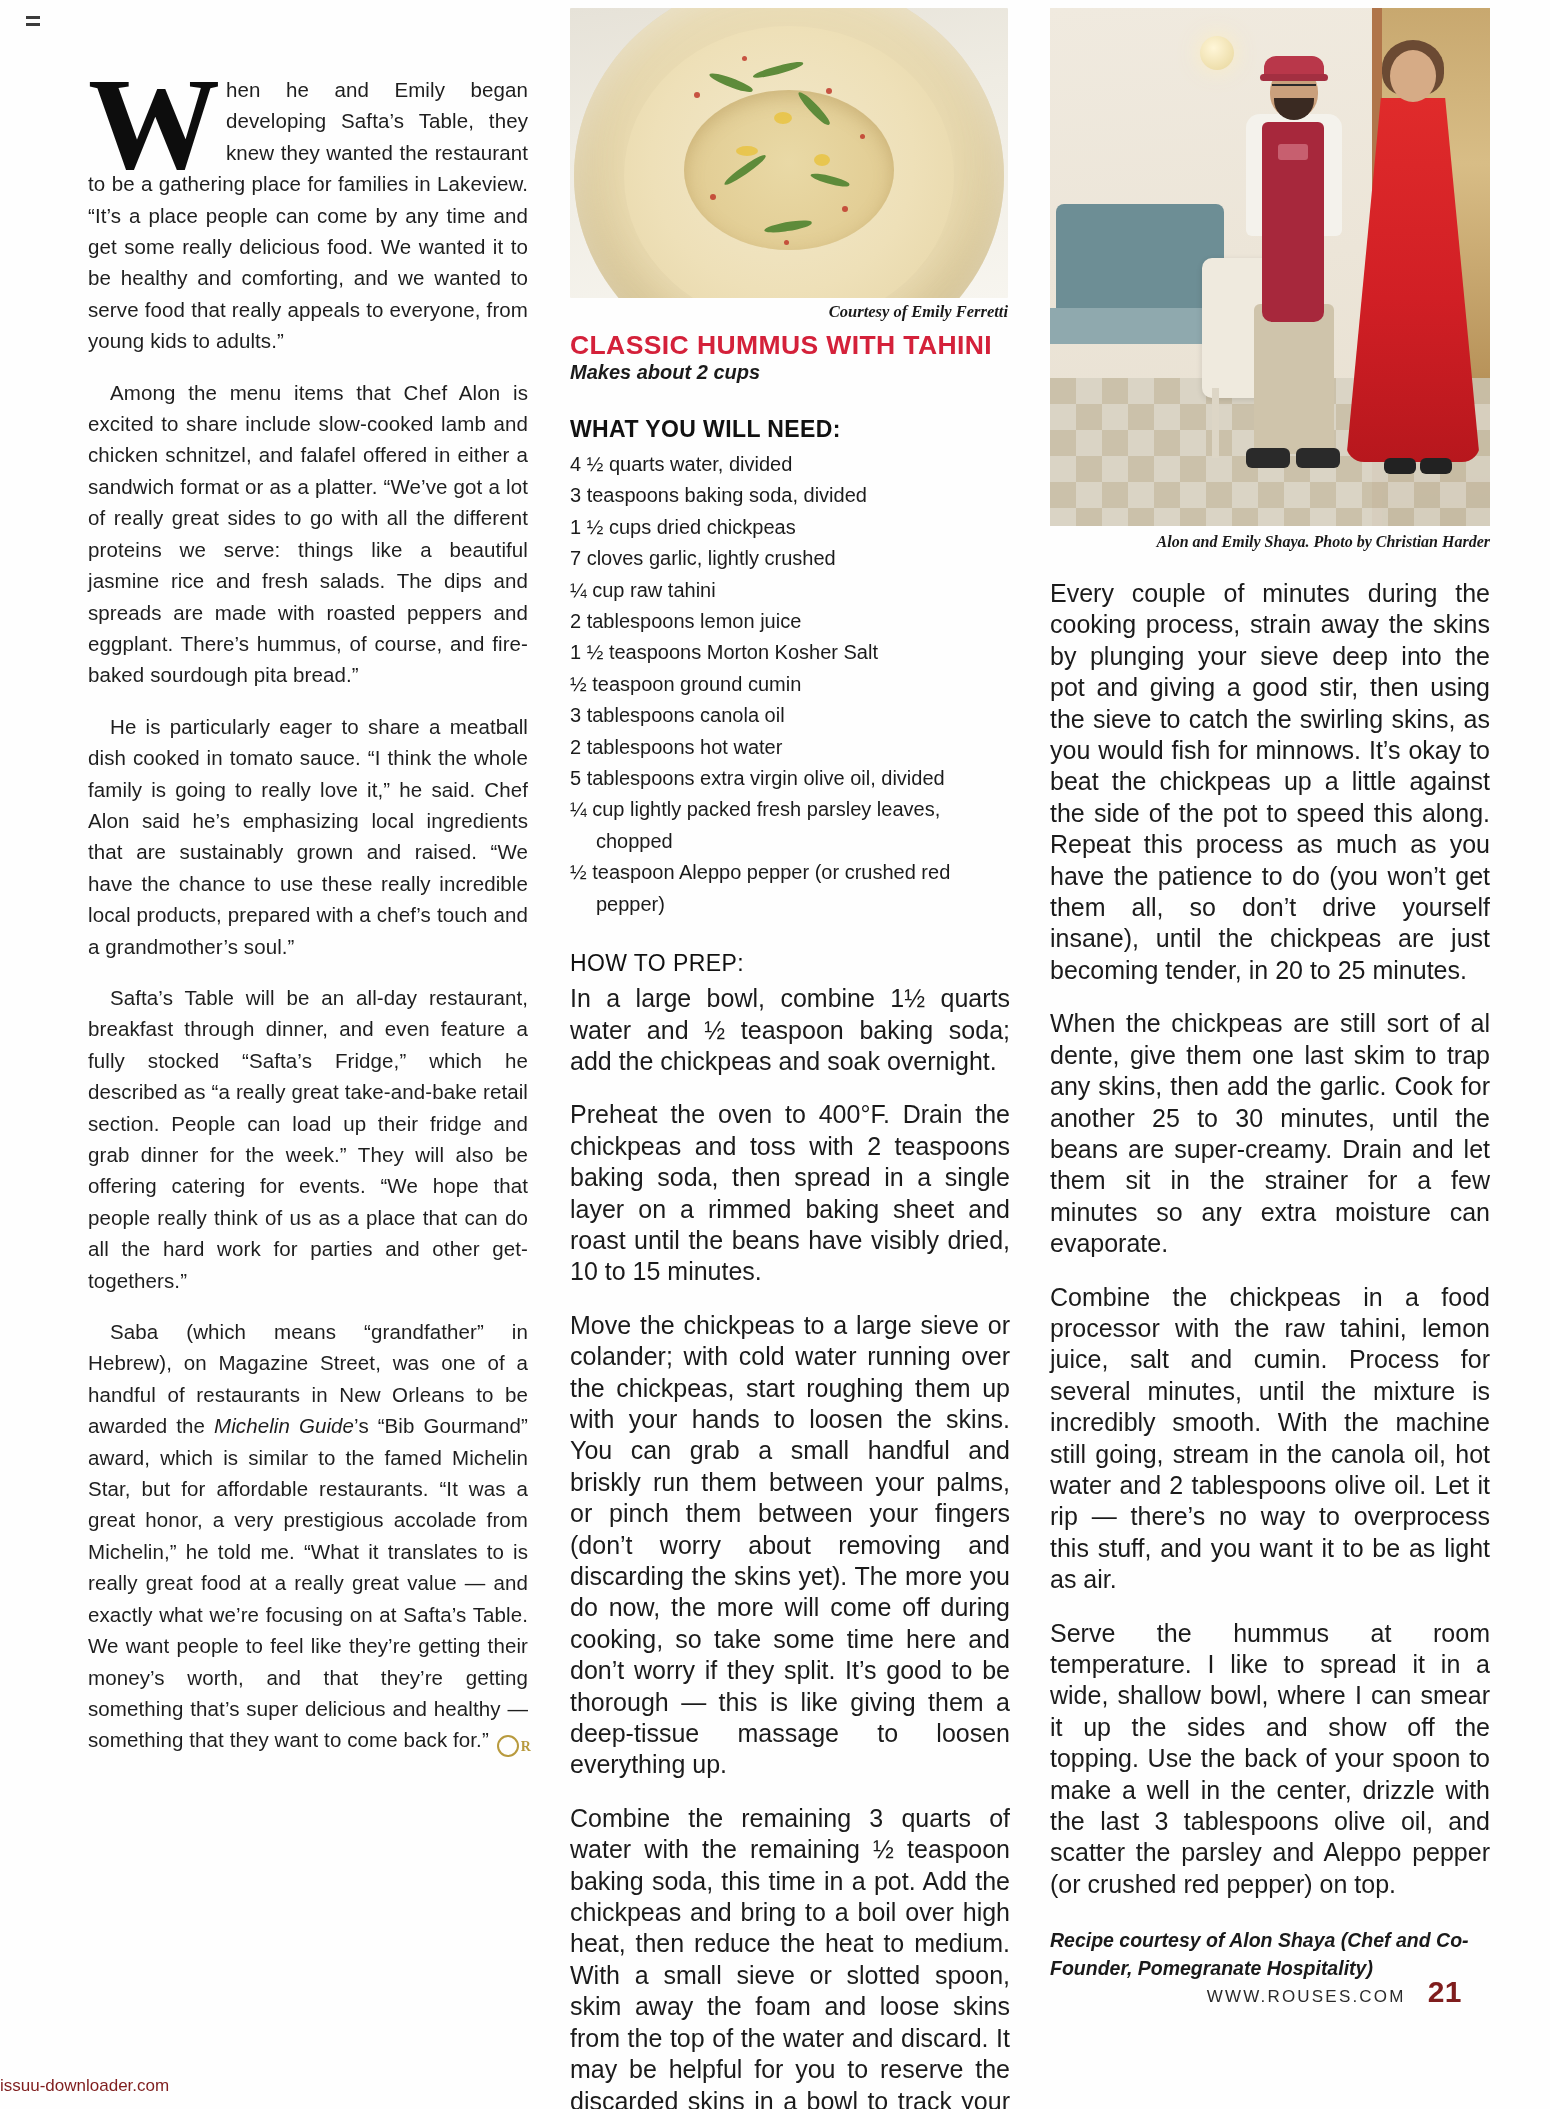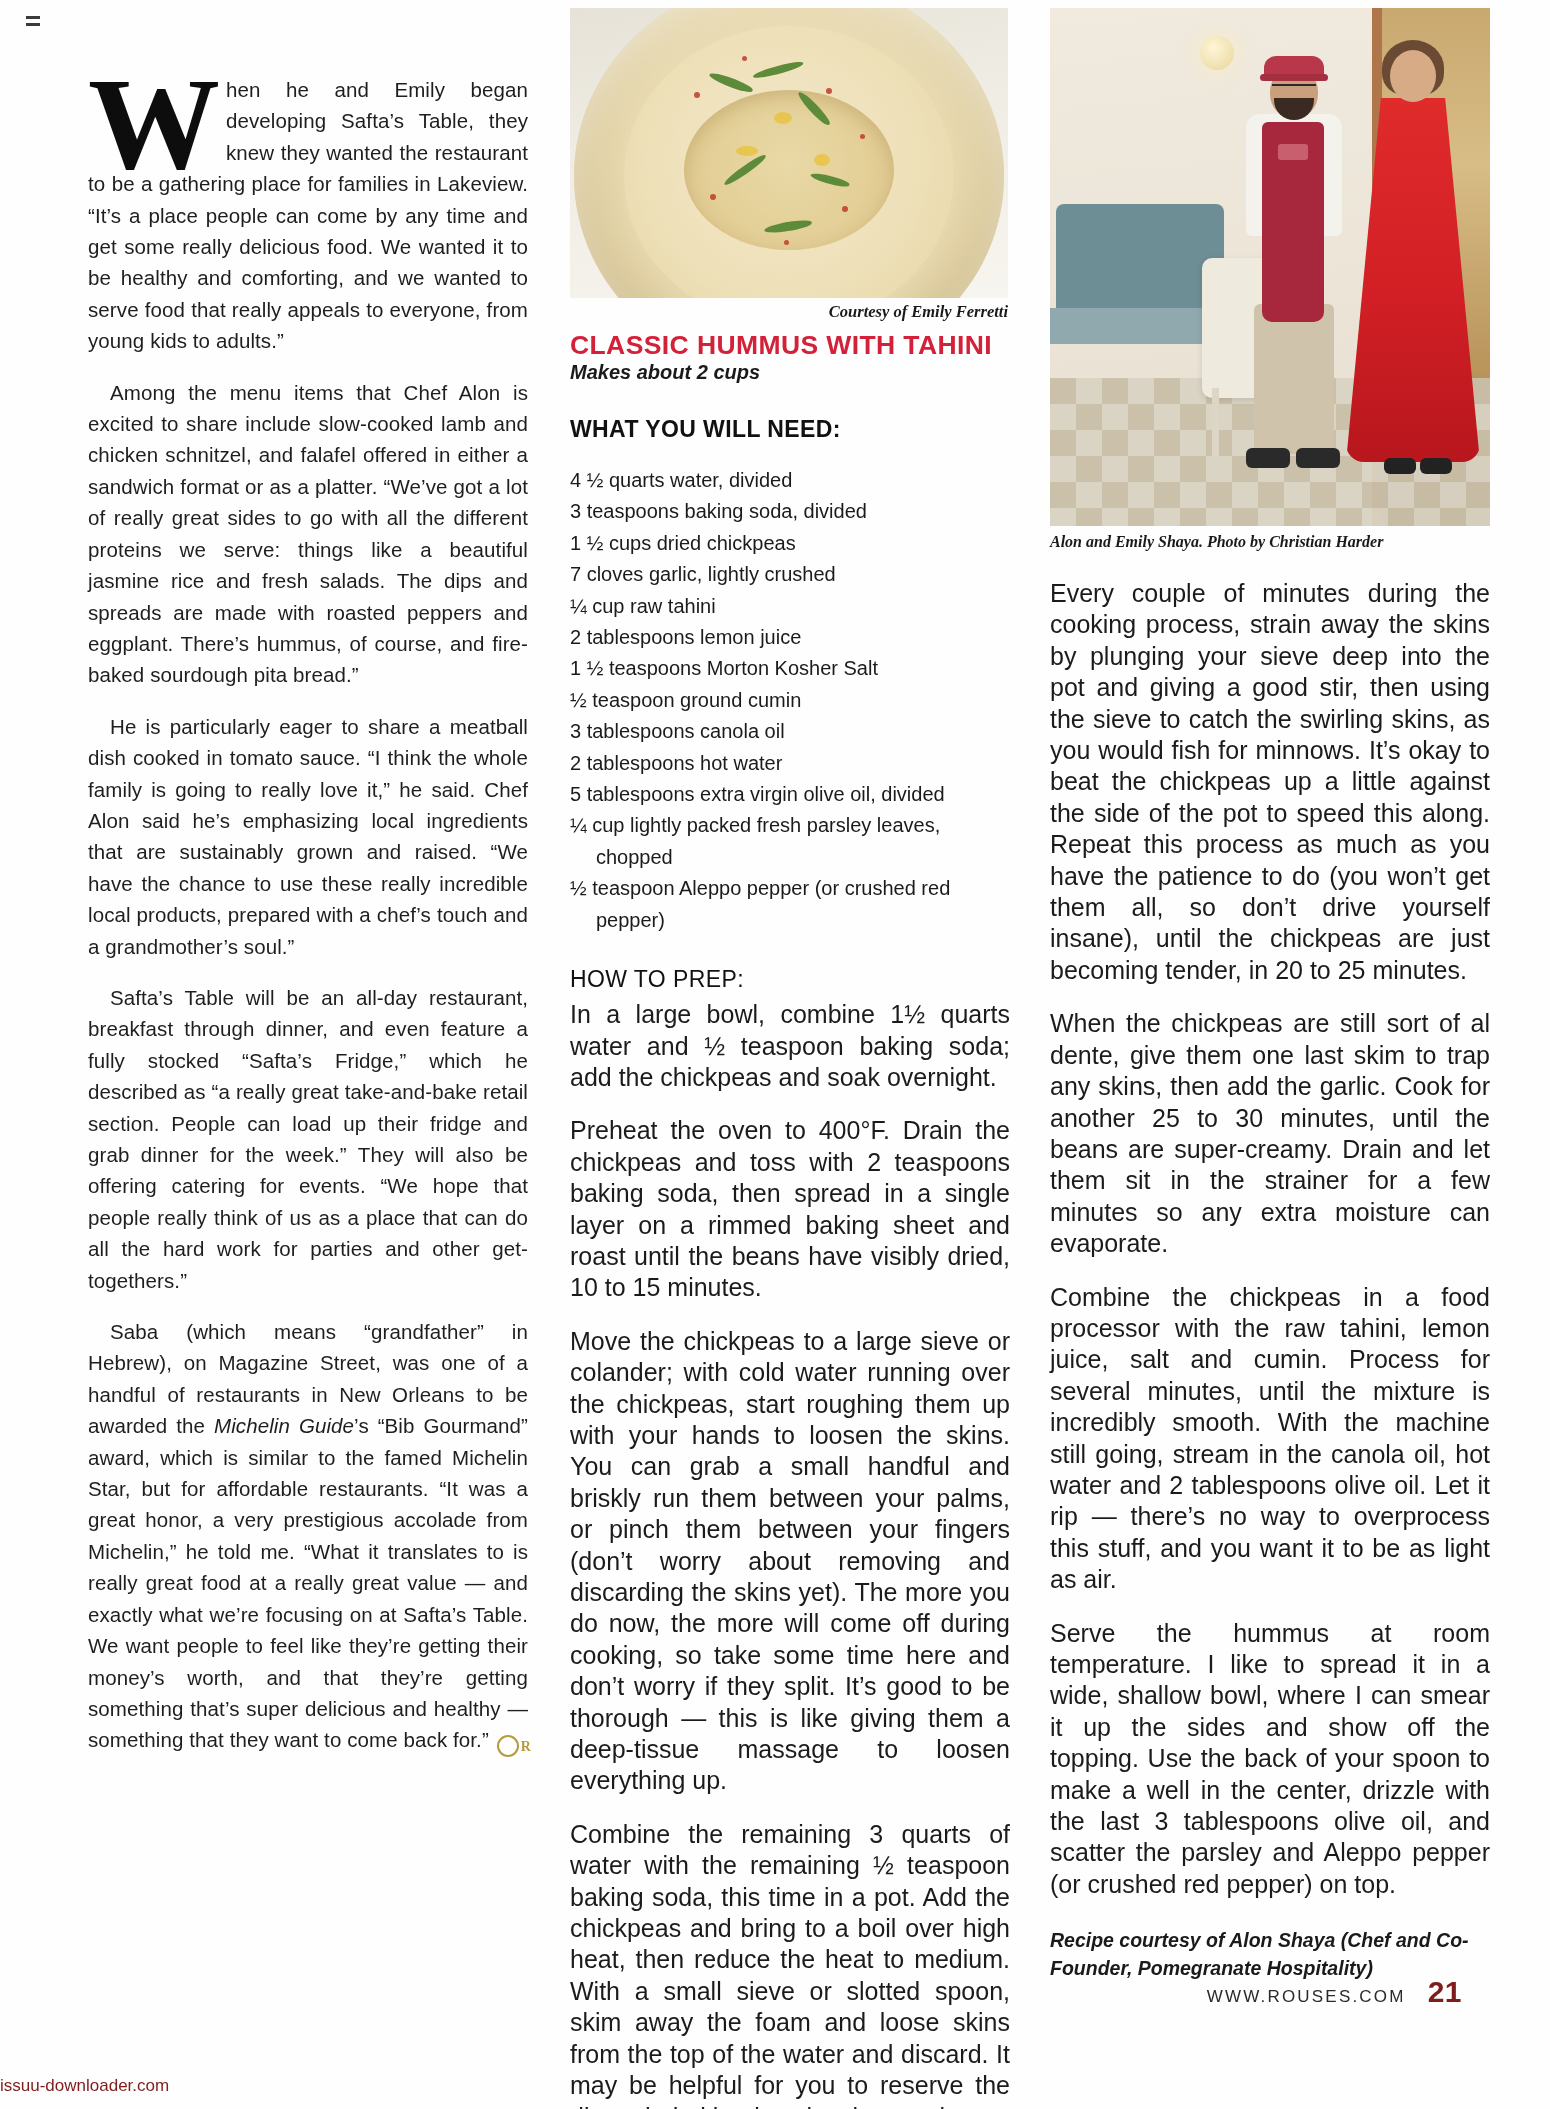--- a/index.html
+++ b/index.html
@@ -82,21 +82,21 @@
     font-style: italic; font-weight: bold;
     font-size: 16.5px; color:#1a1a1a;
   }
   .cap-hummus { left: 570px; top: 302px; width: 438px; text-align: right; }
 
   .couple-photo {
     position: absolute; left: 1050px; top: 8px; width: 440px; height: 518px;
     overflow: hidden;
     background: linear-gradient(100deg, #efe9df 0%, #e4dccf 60%, #d8cfbf 100%);
   }
-  .cap-couple { left: 1050px; top: 533px; width: 440px; text-align: left; font-size:16px;font-style:italic;}
+  .cap-couple { left: 1050px; top: 533px; width: 440px; text-align: right; font-size:16px;font-style:italic;}
 
   
   .wall { position:absolute; left:0; top:0; width:100%; height:100%;
     background: linear-gradient(175deg,#f0eadf 0%, #ece5d8 48%, #e7dfd0 100%); }
   .window {
     position:absolute; right:0; top:0; width:112px; height:100%;
     background: linear-gradient(180deg,#c8a86f 0%, #d8bd86 30%, #b9945b 70%, #8e6c3d 100%);
   }
   .window-frame { position:absolute; right:108px; top:0; width:10px; height:100%; background:#b0754a; }
   .light-fix { position:absolute; left:150px; top:28px; width:34px; height:34px; border-radius:50%;
@@ -134,21 +134,21 @@
     font-size: 26.5px; font-weight: bold; color: #d4213a;
     letter-spacing: 0.4px; margin-bottom: 0;
   }
   .recipe-sub {
     font-family: "Liberation Sans", sans-serif;
     font-style: italic; font-weight: bold;
     font-size: 20px; color:#1a1a1a; margin-bottom: 32px;
   }
   .recipe-head {
     font-size: 23px; font-weight: bold; color:#111;
-    letter-spacing: 0.4px; margin-bottom: 22px;
+    letter-spacing: 0.4px; margin-bottom: 6px;
   }
   .ing-list { list-style:none; font-size:20px; line-height:31.4px; }
   .ing-list li { padding-left: 0; }
   .ing-list li.cont { padding-left: 26px; }
   .prep { margin-top: 30px; }
   .prep-head { font-size: 23px; font-weight: normal; color:#111; margin-bottom: 6px; letter-spacing:.4px;}
   .prep p { font-size:25px; line-height:31.4px; text-align:justify; }
   .prep p + p { margin-top: 22px; }
 
   .credit {

